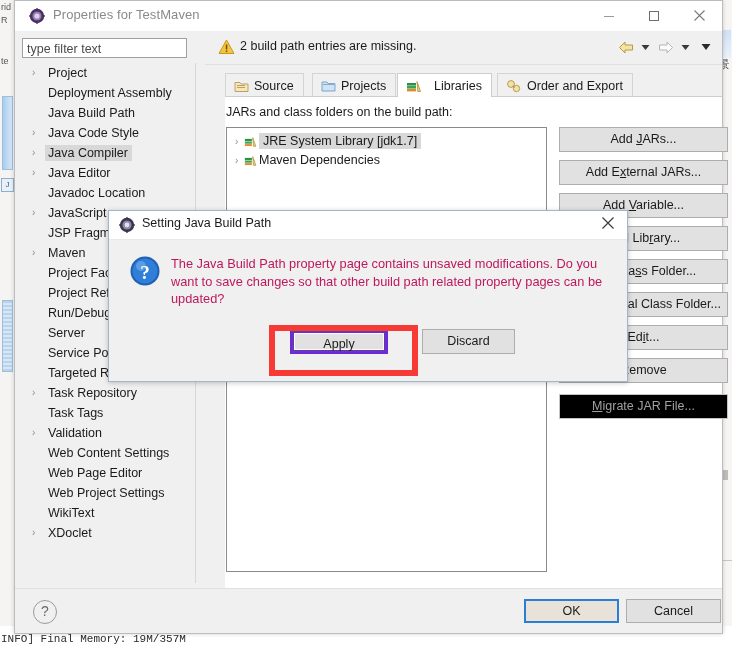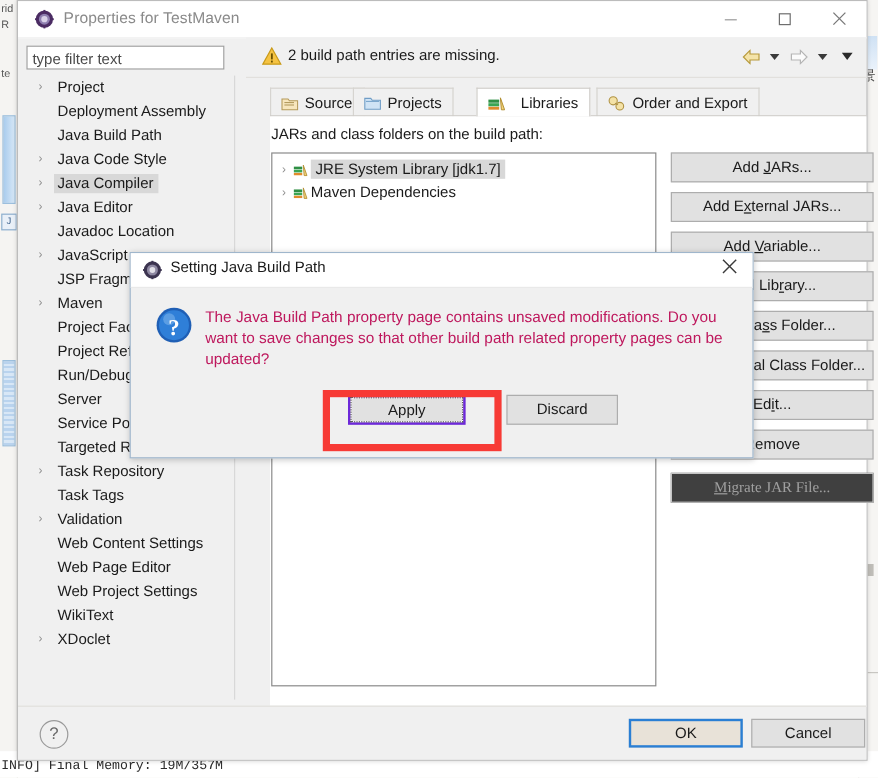--- a/index.html
+++ b/index.html
@@ -164,21 +164,21 @@
   .lib-row .bicon { position: absolute; left: 17px; top: 3px; }
   .lib-row.sel .lbl { background: #d8d8d8; padding: 1px 4px; }
 
   .btncol { position: absolute; left: 334px; top: 30px; width: 170px; }
   .sbtn {
     display: block; width: 169px; height: 25px; margin-bottom: 8px;
     background: #e1e1e1; border: 1px solid #adadad; box-sizing: border-box;
     font-size: 12.5px; color: #1a1a1a; text-align: center; line-height: 23px;
     font-family: "Liberation Sans", sans-serif;
   }
-  .sbtn.disabled { color: #a0a0a0; background: #404040; border-color: #c4c4c4; font-family: Liberation Serif, serif; }
+  .sbtn.disabled { color: #a0a0a0; background: #000000; border-color: #c4c4c4; }
   .sbtn.gap { margin-top: 11px; }
   .sbtn u { text-decoration: underline; }
 
   
   .footer {
     position: absolute; left: 0; bottom: 0; width: 707px; height: 44px;
     background: #f0f0f0; border-top: 1px solid #e2e0dd;
   }
   .help-btn {
     position: absolute; left: 18px; top: 11px; width: 22px; height: 22px;
@@ -217,21 +217,21 @@
     position: absolute; left: 62px; top: 44px; width: 440px;
     font-size: 12.8px; color: #be185d; line-height: 17.5px;
   }
   .modal-btns { position: absolute; left: 0; top: 118px; width: 518px; height: 30px; }
   .mbtn {
     position: absolute; top: 0; height: 25px;
     background: #e1e1e1; border: 1px solid #adadad; box-sizing: border-box;
     font-size: 12.5px; color: #1a1a1a; text-align: center; line-height: 23px;
   }
   .mbtn.focused {
-    background: #e1e1e1; border: 2px solid #6d28d9;
+    background: #e1e1e1; border: 4px solid #6d28d9;
     box-shadow: inset 0 0 0 1px #ffffff;
     outline: 1px dotted #5a5a5a; outline-offset: -3px;
   }
   .redbox {
     position: absolute; left: 269px; top: 325px; width: 149px; height: 51px;
     border: 6px solid #f73a35; box-sizing: border-box; z-index: 60; pointer-events: none;
   }
 </style>
 </head>
 <body>
@@ -379,21 +379,21 @@
         <div class="tabstrip" id="tabStrip">
             <div class="tab" style="left: 0px;">
               <span style="display: flex; align-items: center;">
                 <svg width="15" height="14" viewBox="0 0 15 14">
                   <path d="M1 3.5h5l1.2 1.5H14v7.5H1z" fill="#f7e6bd" stroke="#b59a5a" stroke-width=".9"></path>
                   <path d="M3 6.5h8M3 8.5h8" stroke="#a98f52" stroke-width=".8"></path>
                 </svg>
               </span>
               <span>Source</span>
             </div>
-            <div class="tab" style="left: 69px;">
+            <div class="tab" style="left: 87px;">
               <span style="display: flex; align-items: center;">
                 <svg width="15" height="14" viewBox="0 0 15 14">
                   <path d="M1 3h5l1.2 1.6H14v7.4H1z" fill="#cfe3f5" stroke="#6f9dc6" stroke-width=".9"></path>
                   <path d="M2 5.5h11" stroke="#6f9dc6" stroke-width=".8"></path>
                 </svg>
               </span>
               <span>Projects</span>
             </div>
             <div class="tab active" style="left: 172px;">
               <span style="display: flex; align-items: center;">

